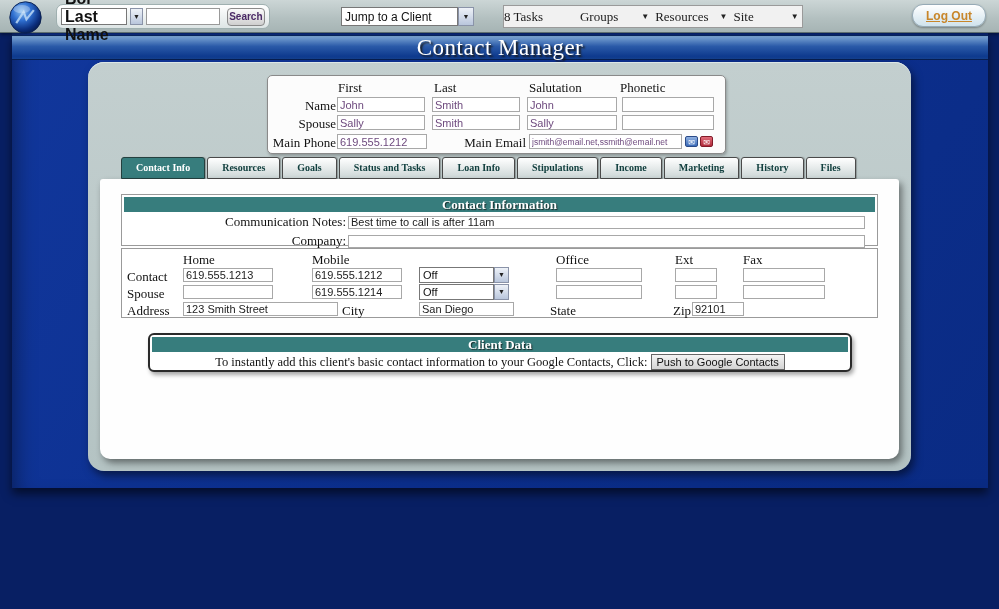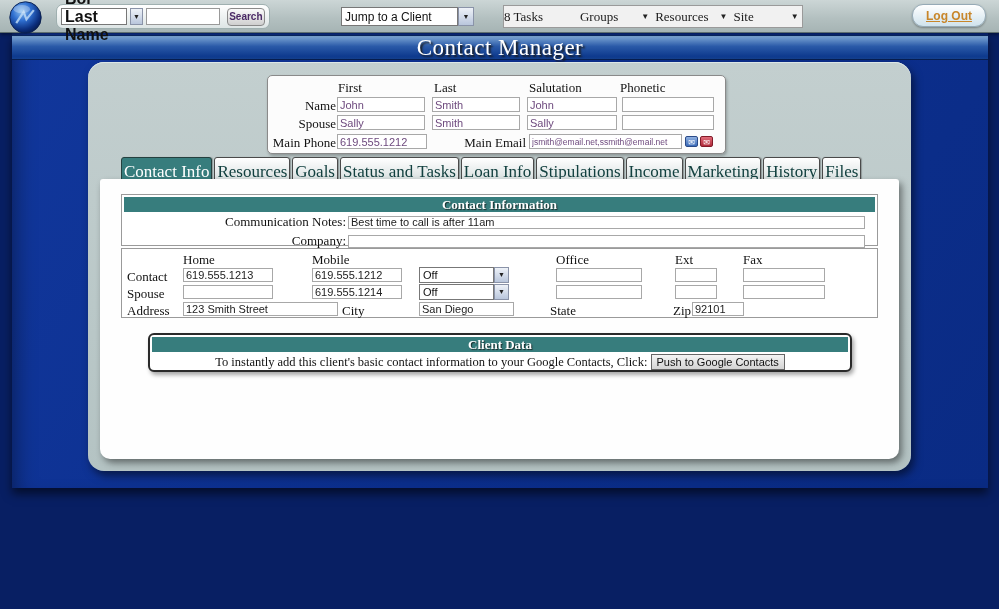--- a/index.html
+++ b/index.html
@@ -67,22 +67,22 @@
   .mailicon.red  { background:linear-gradient(#e06a78,#b02a3a); border:1px solid #801a28; }
 
   
   .actions { position:absolute; left:641px; top:24px; display:flex; flex-direction:column; align-items:flex-start; }
   .abtn { height:14px; margin-bottom:1px; padding:0 4px; border:1px solid #777; border-radius:3px;
     background:linear-gradient(#fafafa,#d3d3d3); font-family:"Liberation Sans",sans-serif;
     font-size:11px; color:#111; line-height:12px; box-shadow:1px 1px 1px rgba(0,0,0,.3); }
 
   
   .tabs { position:absolute; left:33px; top:95px; display:flex; gap:2px; }
-  .tab { padding:4px 2px 5px; border:1px solid #4a4a4a; border-radius:3px 3px 0 0;
-    background:linear-gradient(#ffffff,#ccd6d6); color:#12403f; font-size:17px; font-weight:normal;
+  .tab { padding:4px 14px 5px; border:1px solid #4a4a4a; border-radius:3px 3px 0 0;
+    background:linear-gradient(#ffffff,#ccd6d6); color:#12403f; font-size:10px; font-weight:bold;
     white-space:nowrap; box-shadow:1px 0 1px rgba(0,0,0,.25); }
   .tab.active { background:#377d7d; color:#fff; border-color:#24403f; }
 
   
   .content { position:absolute; left:12px; top:117px; width:799px; height:280px;
     background:#fefefe; border-radius:3px 3px 10px 10px;
     box-shadow:3px 4px 7px rgba(0,0,0,.45); }
 
   .tealbar { margin:2px; height:15px; background:#377d7d; text-align:center;
     color:#fff; font-size:13px; font-weight:bold; line-height:15px;

